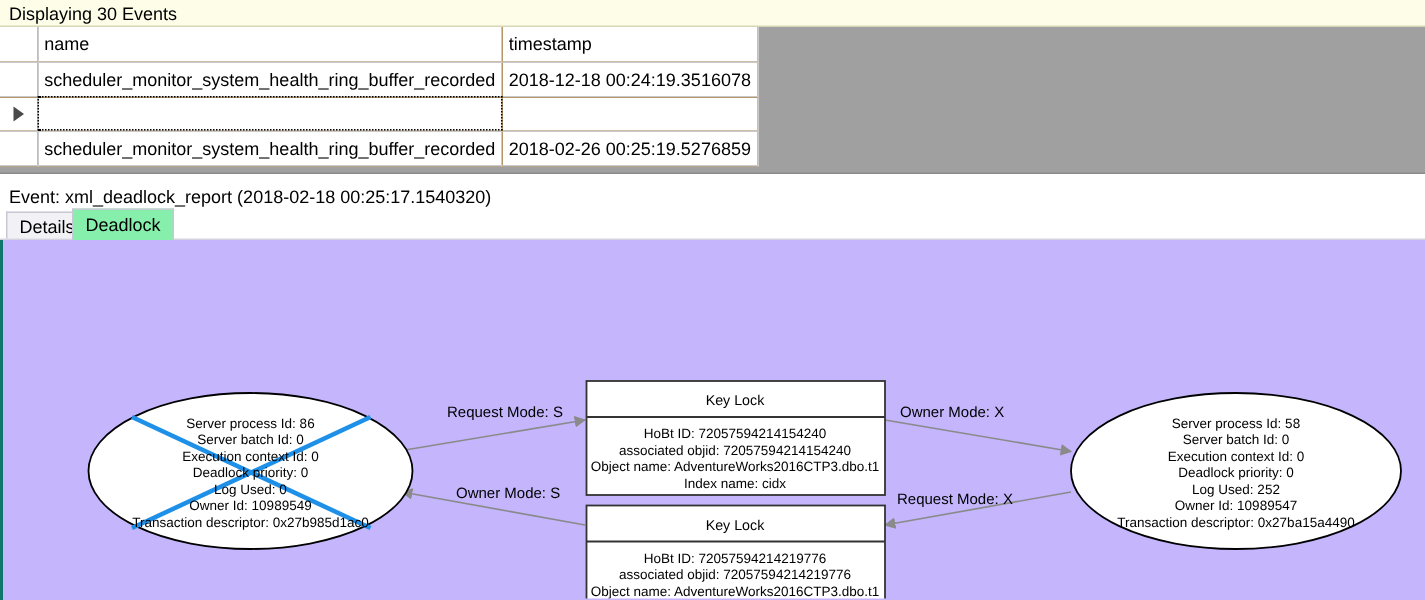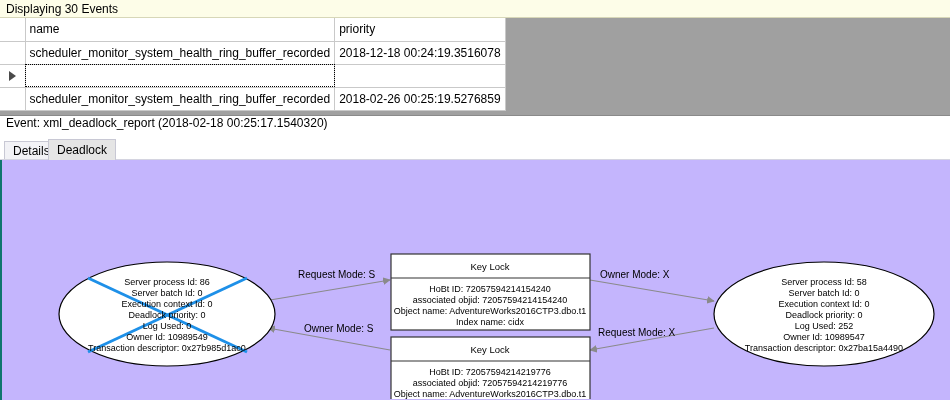--- a/index.html
+++ b/index.html
@@ -74,21 +74,21 @@
     border-left: 7px solid #4a4a4a;
     border-top: 5px solid transparent;
     border-bottom: 5px solid transparent;
     margin: 0 auto;
   }
 
   
   #event-caption {
     height: 22px;
     display: flex;
-    align-items: flex-start;
+    align-items: flex-end;
     padding-left: 6px;
     box-sizing: border-box;
     background: #ffffff;
     font-size: 12px;
   }
 
   
   #tabstrip {
     height: 22px;
     position: relative;
@@ -112,21 +112,21 @@
     border-bottom: none;
     background: #f2f2f6;
     font-size: 12px;
     box-sizing: border-box;
   }
   .tab.inactive { left: 4px; bottom: 1px; height: 18px; line-height: 18px; }
   .tab.active {
     left: 48px;
     height: 21px;
     line-height: 20px;
-    background: #e5e5e5;
+    background: #86efac;
     border-color: #c8c8d4;
     z-index: 2;
   }
 
   
   #canvas-wrap {
     position: relative;
     height: 240px;
     background: #c4b5fd;
     border-left: 2px solid #0f766e;
@@ -149,21 +149,21 @@
 <div id="banner">
   <span>Displaying 30 Events</span>
 </div>
 
 <div id="grid-wrap">
   <table id="events-grid">
     <thead>
       <tr>
         <th class="col-sel"></th>
         <th class="col-name">name</th>
-        <th class="col-time">priority</th>
+        <th class="col-time">timestamp</th>
       </tr>
     </thead>
     <tbody>
       <tr>
         <td class="col-sel"></td>
         <td class="col-name c-name">scheduler_monitor_system_health_ring_buffer_recorded</td>
         <td class="col-time c-time">2018-12-18 00:24:19.3516078</td>
       </tr>
       <tr class="row-selected">
         <td class="col-sel">

